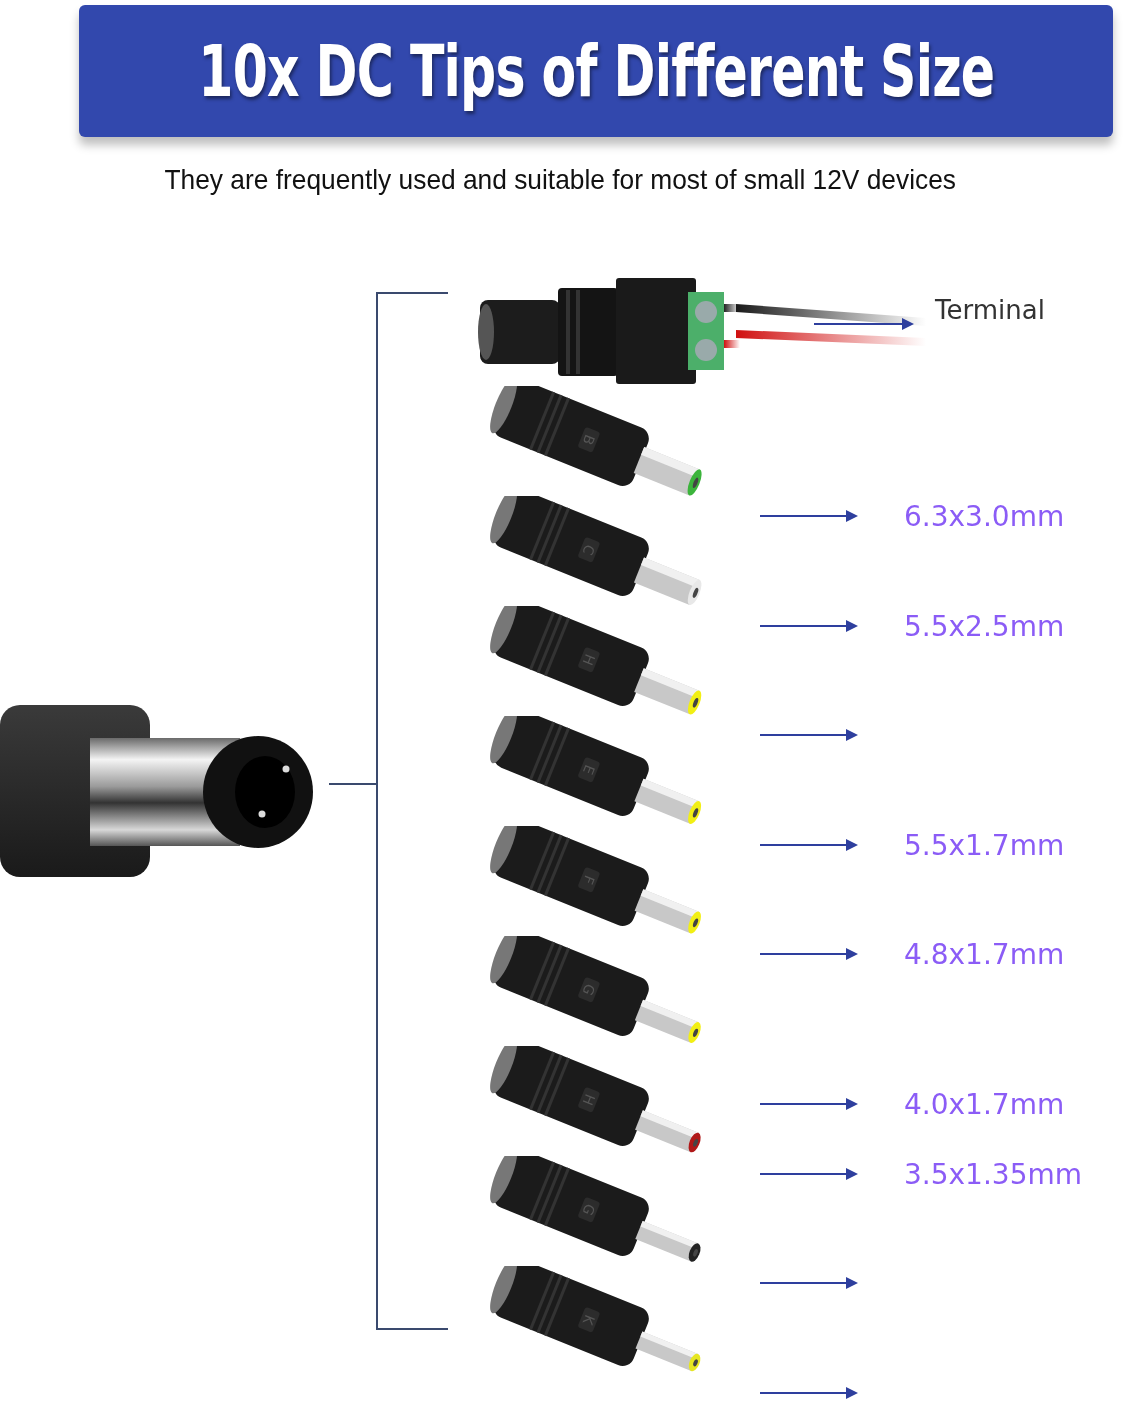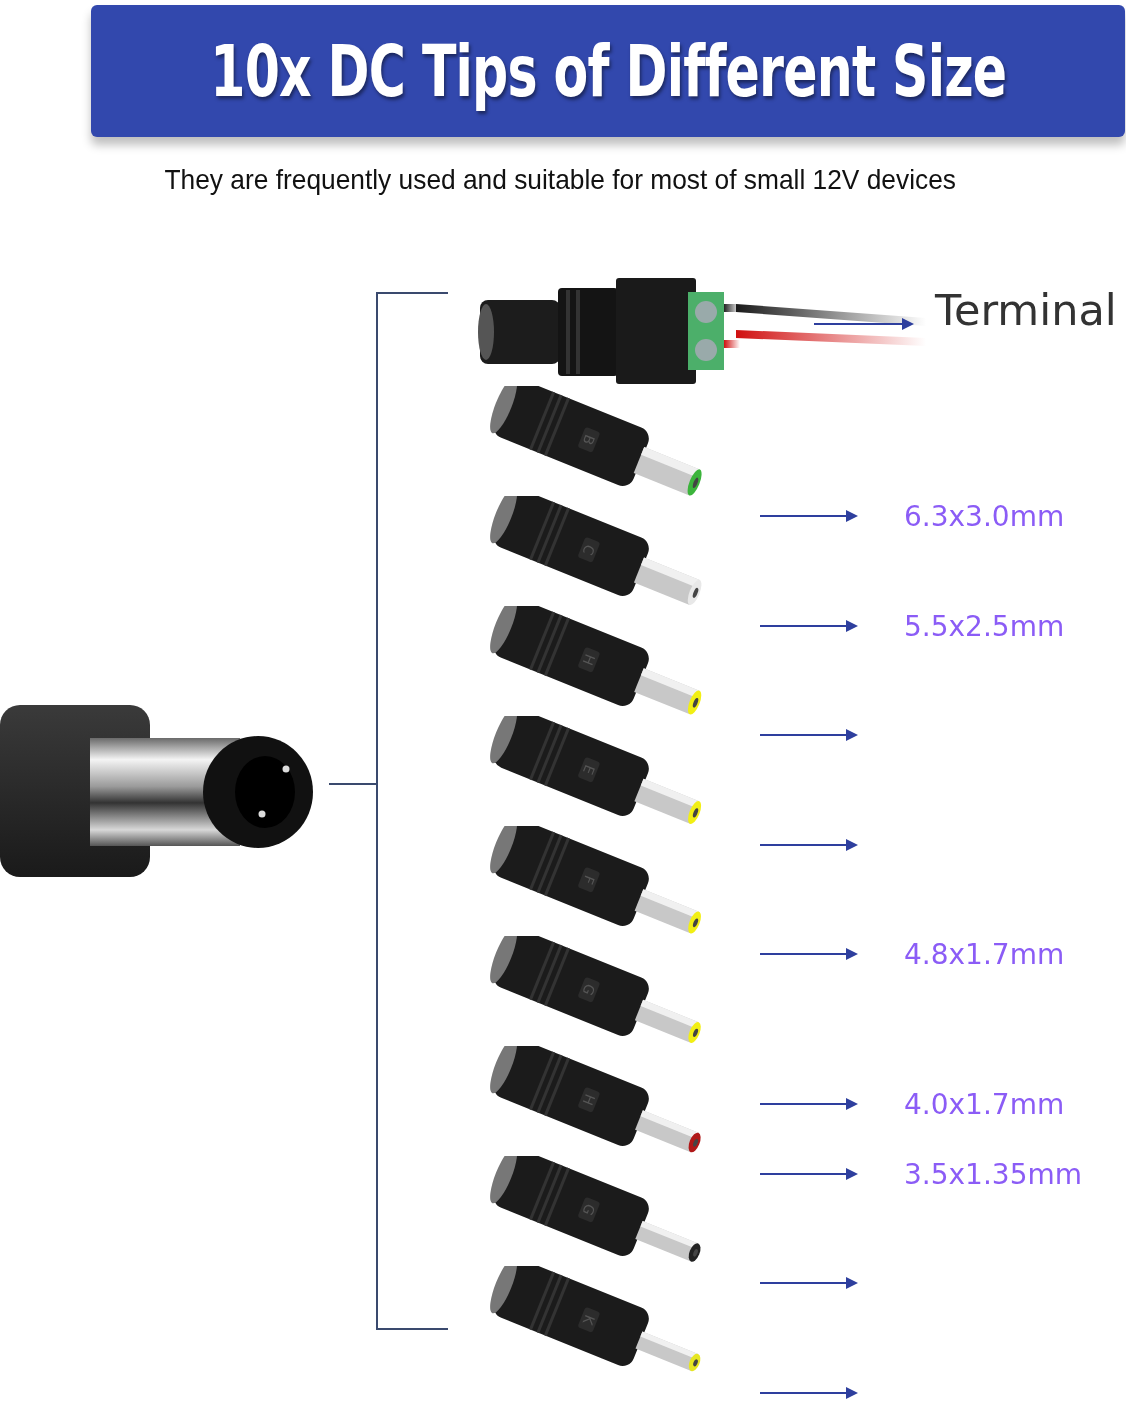--- a/index.html
+++ b/index.html
@@ -1,30 +1,30 @@
 <!DOCTYPE html>
 <html><head>
 <meta charset="utf-8">
 <style>
   html,body{margin:0;padding:0;background:#ffffff;}
   body{width:1126px;height:1412px;position:relative;overflow:hidden;font-family:"Liberation Sans",sans-serif;}
   .banner{position:absolute;left:79px;top:5px;width:1034px;height:132px;background:#3248ad;border-radius:6px;
-    box-shadow:0 8px 10px rgba(0,0,0,0.25);display:flex;align-items:center;justify-content:center;margin-left:12px;}
+    box-shadow:0 8px 10px rgba(0,0,0,0.25);display:flex;align-items:center;justify-content:center;}
   .banner-title{color:#ffffff;font-family:"DejaVu Sans Condensed","DejaVu Sans",sans-serif;font-weight:bold;
     font-size:72px;letter-spacing:-1px;transform:scaleX(0.78);white-space:nowrap;
     text-shadow:2px 3px 4px rgba(0,0,0,0.45);}
   .subtitle{position:absolute;left:0;width:1192px;top:164px;text-align:center;font-size:28px;color:#111;
     font-family:"Liberation Sans",sans-serif;transform:scaleX(0.94);transform-origin:left;}
   .bracket{position:absolute;left:376px;top:292px;width:70px;height:1034px;border:2px solid #3a4a6e;border-right:none;}
   .bracket-tick{position:absolute;left:329px;top:783px;width:48px;height:2px;background:#3a4a6e;}
   
   .plug{position:absolute;left:0;top:700px;width:320px;height:180px;}
   
   .terminal{position:absolute;left:470px;top:276px;width:270px;height:110px;}
-  .terminal-label{position:absolute;left:935px;top:290px;font-size:43px;line-height:40px;color:#333;
+  .terminal-label{position:absolute;left:935px;top:290px;font-size:26px;line-height:40px;color:#333;
     font-family:"DejaVu Sans",sans-serif;}
   .tip{position:absolute;left:480px;width:250px;height:140px;}
   .tip-row{position:absolute;left:760px;height:40px;display:flex;align-items:center;}
   .arrow{width:100px;height:12px;margin-right:44px;}
   .tip-label{font-size:28px;color:#8b5cf6;font-family:"DejaVu Sans",sans-serif;white-space:nowrap;}
 </style>
 </head>
 <body>
 
 <div class="banner">
@@ -278,20 +278,21 @@
   <svg class="arrow" viewBox="0 0 100 12">
       <line x1="0" y1="6" x2="88" y2="6" stroke="#2e3f9e" stroke-width="2"></line>
       <polygon points="86,0 98,6 86,12" fill="#2e3f9e"></polygon>
     </svg>
 </div>
 <div class="tip-row" style="top:825px">
   <svg class="arrow" viewBox="0 0 100 12">
       <line x1="0" y1="6" x2="88" y2="6" stroke="#2e3f9e" stroke-width="2"></line>
       <polygon points="86,0 98,6 86,12" fill="#2e3f9e"></polygon>
     </svg>
+  <span class="tip-label">5.5x1.7mm</span>
 </div>
 <div class="tip-row" style="top:934px">
   <svg class="arrow" viewBox="0 0 100 12">
       <line x1="0" y1="6" x2="88" y2="6" stroke="#2e3f9e" stroke-width="2"></line>
       <polygon points="86,0 98,6 86,12" fill="#2e3f9e"></polygon>
     </svg>
   <span class="tip-label">4.8x1.7mm</span>
 </div>
 <div class="tip-row" style="top:1084px">
   <svg class="arrow" viewBox="0 0 100 12">

